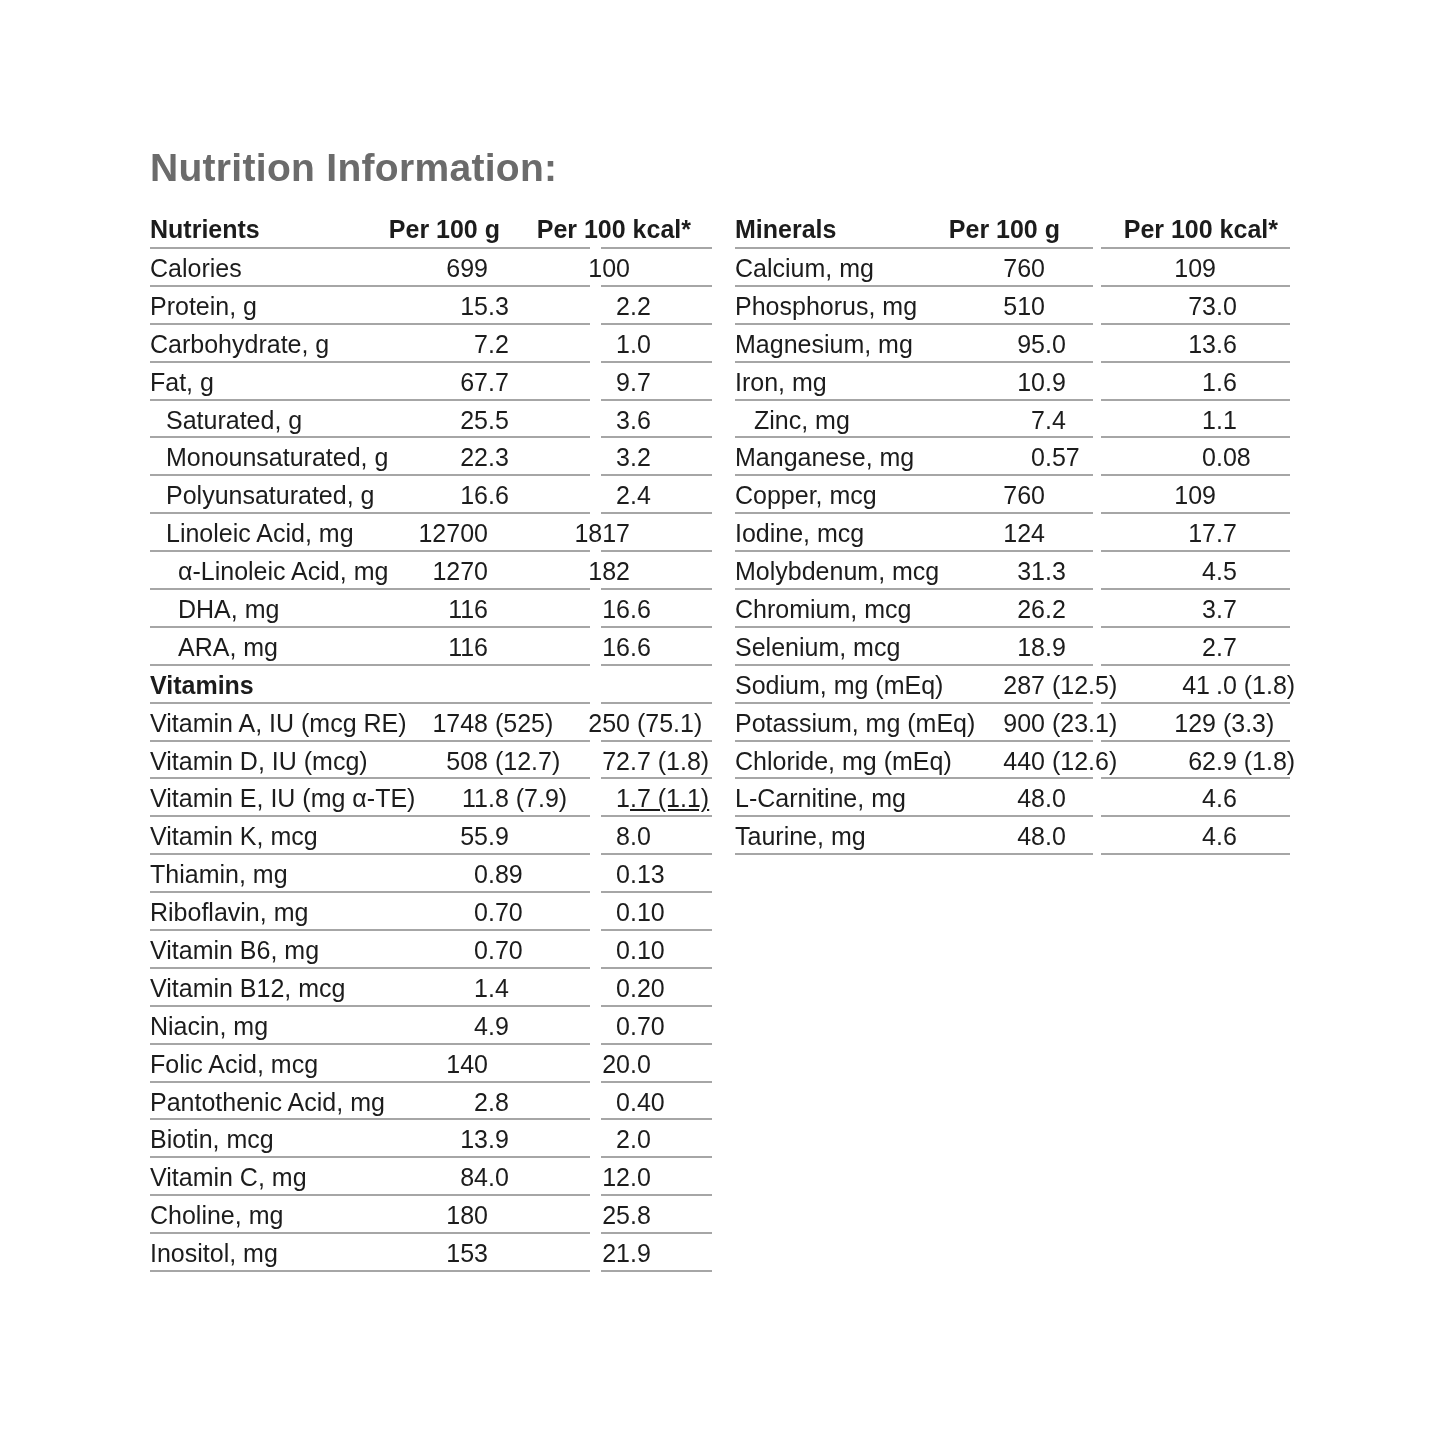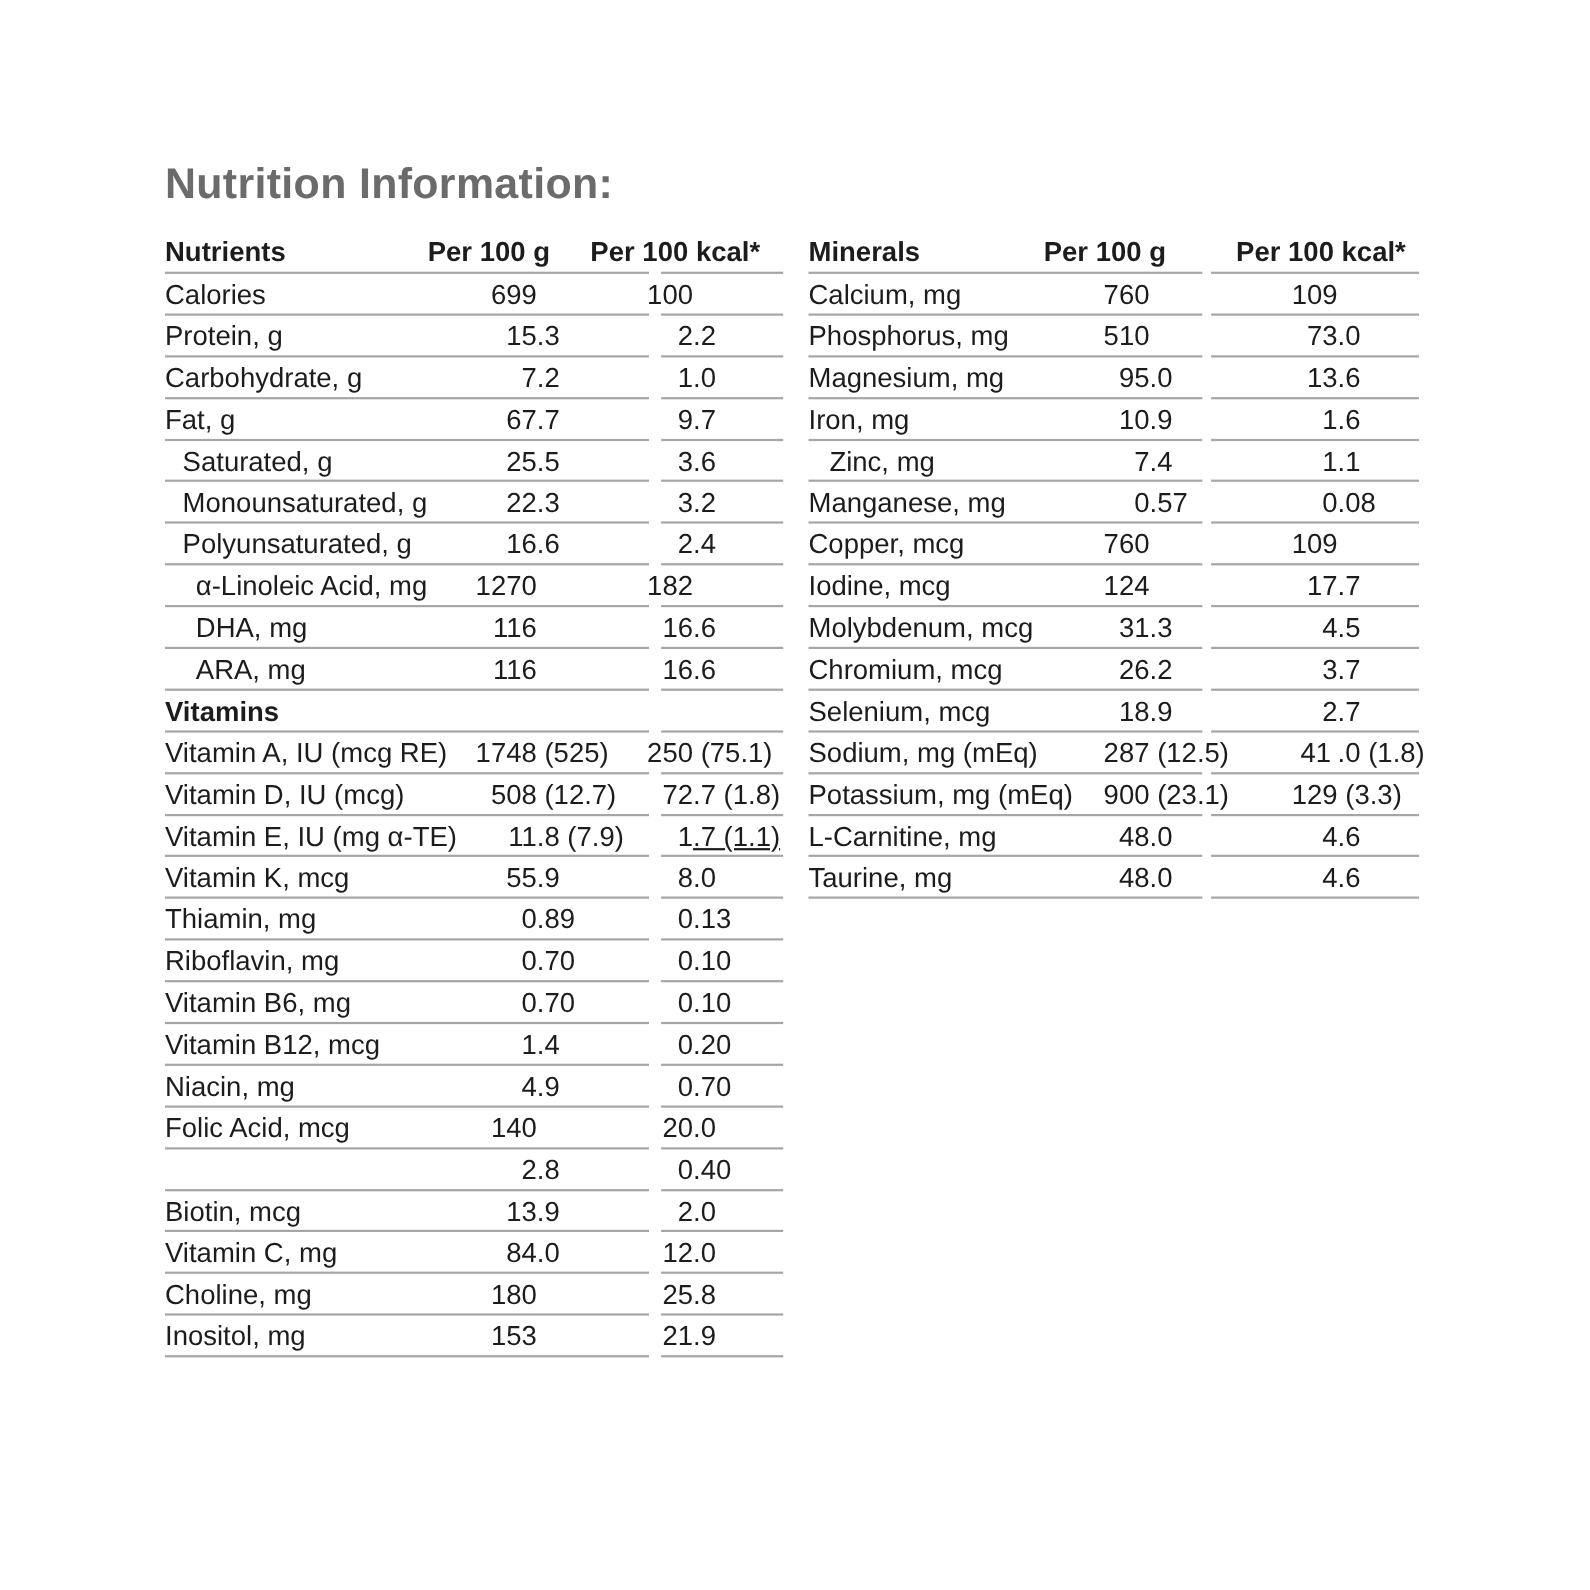--- a/index.html
+++ b/index.html
@@ -109,20 +109,27 @@
         <div class="row">
           <span class="lab" style="left: 16px;">Polyunsaturated, g</span>
           <span class="vmain" style="left: 260px; width: 78px;">16</span>
           <span class="vrest" style="left: 338px;">.6</span>
           <span class="vmain" style="left: 385px; width: 95px;">2</span>
           <span class="vrest" style="left: 480px;">.4</span>
           <i class="ln" style="left: 0px; width: 440px;"></i>
           <i class="ln" style="left: 451px; width: 111px;"></i>
         </div>
         <div class="row">
+          <span class="lab" style="left: 16px;">Linoleic Acid, mg</span>
+          <span class="vmain" style="left: 260px; width: 78px;">12700</span>
+          <span class="vmain" style="left: 385px; width: 95px;">1817</span>
+          <i class="ln" style="left: 0px; width: 440px;"></i>
+          <i class="ln" style="left: 451px; width: 111px;"></i>
+        </div>
+        <div class="row">
           <span class="lab" style="left: 28px;">α-Linoleic Acid, mg</span>
           <span class="vmain" style="left: 260px; width: 78px;">1270</span>
           <span class="vmain" style="left: 385px; width: 95px;">182</span>
           <i class="ln" style="left: 0px; width: 440px;"></i>
           <i class="ln" style="left: 451px; width: 111px;"></i>
         </div>
         <div class="row">
           <span class="lab" style="left: 28px;">DHA, mg</span>
           <span class="vmain" style="left: 260px; width: 78px;">116</span>
           <span class="vmain" style="left: 385px; width: 95px;">16</span>
@@ -226,20 +233,21 @@
         </div>
         <div class="row">
           <span class="lab" style="left: 0px;">Folic Acid, mcg</span>
           <span class="vmain" style="left: 260px; width: 78px;">140</span>
           <span class="vmain" style="left: 385px; width: 95px;">20</span>
           <span class="vrest" style="left: 480px;">.0</span>
           <i class="ln" style="left: 0px; width: 440px;"></i>
           <i class="ln" style="left: 451px; width: 111px;"></i>
         </div>
         <div class="row">
+          <span class="lab" style="left: 0px;">Pantothenic Acid, mg</span>
           <span class="vmain" style="left: 260px; width: 78px;">2</span>
           <span class="vrest" style="left: 338px;">.8</span>
           <span class="vmain" style="left: 385px; width: 95px;">0</span>
           <span class="vrest" style="left: 480px;">.40</span>
           <i class="ln" style="left: 0px; width: 440px;"></i>
           <i class="ln" style="left: 451px; width: 111px;"></i>
         </div>
         <div class="row">
           <span class="lab" style="left: 0px;">Biotin, mcg</span>
           <span class="vmain" style="left: 260px; width: 78px;">13</span>
@@ -391,20 +399,29 @@
         <div class="row">
           <span class="lab" style="left: 0px;">Potassium, mg (mEq)</span>
           <span class="vmain" style="left: 215px; width: 95px;">900</span>
           <span class="vrest" style="left: 310px;"> (23.1)</span>
           <span class="vmain" style="left: 390px; width: 91px;">129</span>
           <span class="vrest" style="left: 481px;"> (3.3)</span>
           <i class="ln" style="left: 0px; width: 358px;"></i>
           <i class="ln" style="left: 366px; width: 189px;"></i>
         </div>
         <div class="row">
+          <span class="lab" style="left: 0px;">Chloride, mg (mEq)</span>
+          <span class="vmain" style="left: 215px; width: 95px;">440</span>
+          <span class="vrest" style="left: 310px;"> (12.6)</span>
+          <span class="vmain" style="left: 390px; width: 91px;">62</span>
+          <span class="vrest" style="left: 481px;">.9 (1.8)</span>
+          <i class="ln" style="left: 0px; width: 358px;"></i>
+          <i class="ln" style="left: 366px; width: 189px;"></i>
+        </div>
+        <div class="row">
           <span class="lab" style="left: 0px;">L-Carnitine, mg</span>
           <span class="vmain" style="left: 215px; width: 95px;">48</span>
           <span class="vrest" style="left: 310px;">.0</span>
           <span class="vmain" style="left: 390px; width: 91px;">4</span>
           <span class="vrest" style="left: 481px;">.6</span>
           <i class="ln" style="left: 0px; width: 358px;"></i>
           <i class="ln" style="left: 366px; width: 189px;"></i>
         </div>
         <div class="row">
           <span class="lab" style="left: 0px;">Taurine, mg</span>

